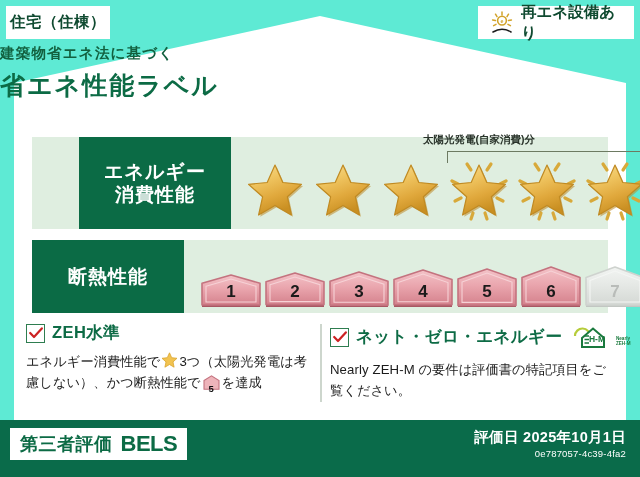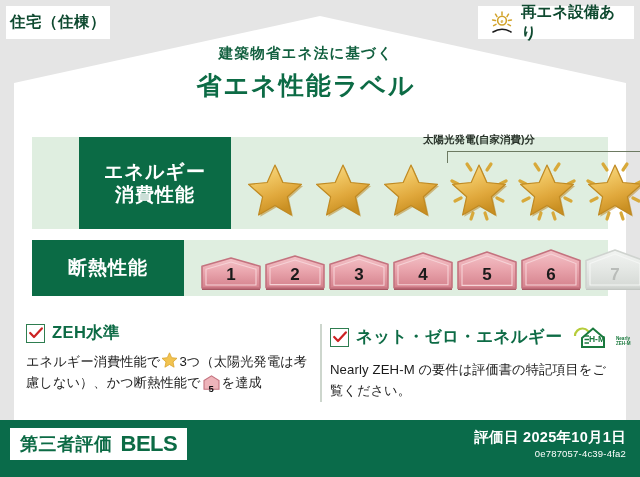--- a/index.html
+++ b/index.html
@@ -5,21 +5,21 @@
 <style>
   * { box-sizing: border-box; margin: 0; padding: 0; }
   html, body {
     width: 640px; height: 477px;
     font-family: "Liberation Sans", "DejaVu Sans", sans-serif;
     overflow: hidden;
   }
   #label-root {
     position: relative;
     width: 640px; height: 477px;
-    background: #e5e5e5;
+    background: #5eead4;
   }
 
   
   .top-badge {
     position: absolute;
     background: #ffffff;
     display: flex;
     align-items: center;
     justify-content: center;
     z-index: 6;
@@ -48,21 +48,20 @@
     background: #ffffff;
     clip-path: polygon(0% 16.6%, 50% 0%, 100% 16.6%, 100% 100%, 0% 100%);
     z-index: 2;
   }
 
   
   #title-block {
     position: absolute;
     left: 0; top: 44px;
     width: 612px;
-    text-align: center;
     z-index: 4;
   }
   #subtitle-text {
     font-size: 14.5px; font-weight: bold;
     color: #12603f; letter-spacing: 1.2px;
   }
   #main-title-text {
     margin-top: 6px;
     font-size: 25px; font-weight: bold;
     color: #0c6b45; letter-spacing: 2px;
@@ -70,21 +69,21 @@
 
   
   .metric-row {
     position: absolute;
     display: flex;
     align-items: stretch;
     background: #dfeee0;
     z-index: 4;
   }
   #row-energy { left: 32px; top: 137px; width: 576px; height: 92px; }
-  #row-insulation { left: 32px; top: 240px; width: 576px; height: 56px; }
+  #row-insulation { left: 32px; top: 240px; width: 576px; height: 73px; }
 
   .metric-label {
     flex: 0 0 152px;
     background: #0b6b45;
     color: #ffffff;
     display: flex;
     flex-direction: column;
     align-items: center;
     justify-content: center;
     font-weight: bold;

